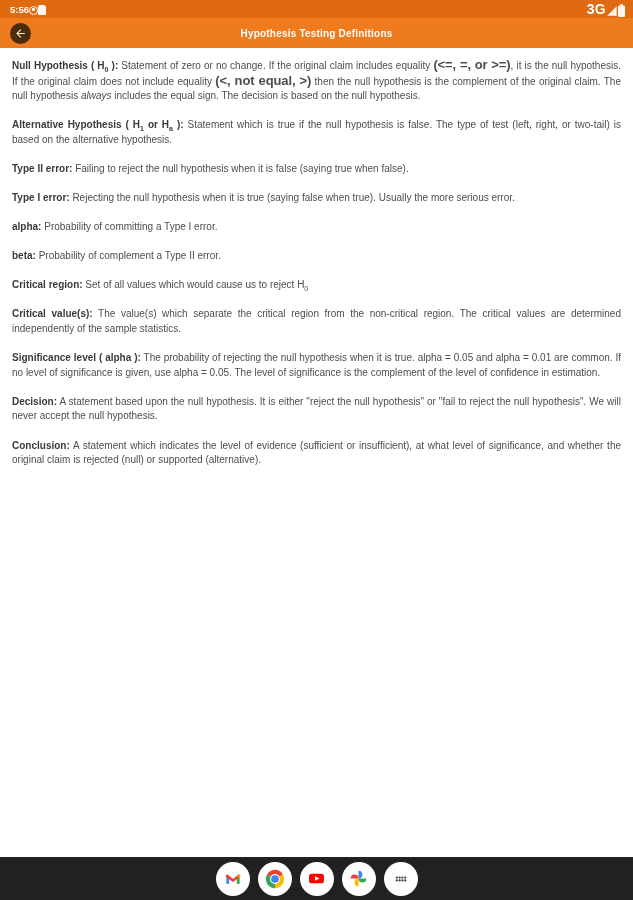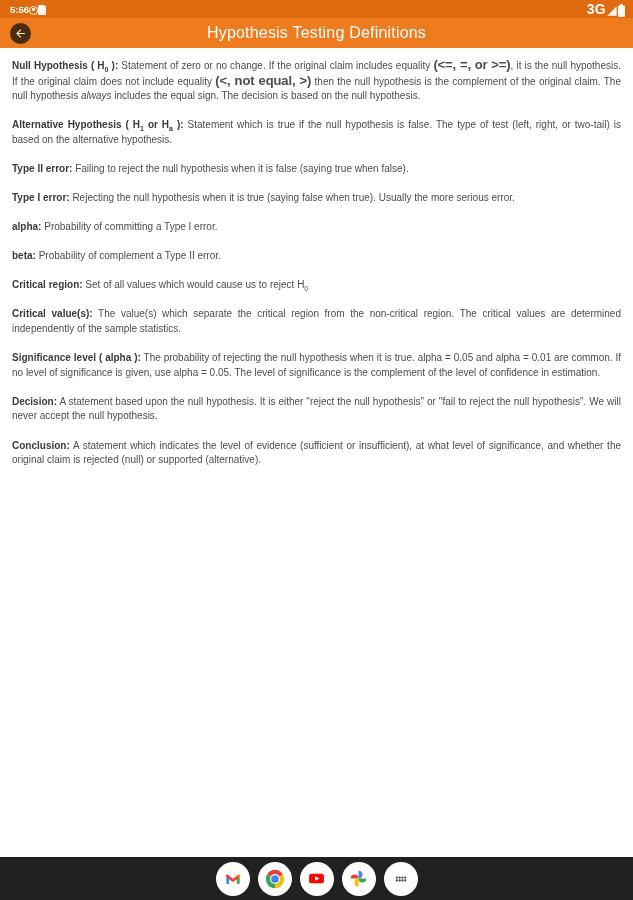--- a/index.html
+++ b/index.html
@@ -49,21 +49,21 @@
   .back-button {
     width: 21px; height: 21px; border-radius: 50%;
     background: #4b2c0d;
     display: flex; align-items: center; justify-content: center;
     margin-left: 10px;
     cursor: pointer;
     z-index: 2;
   }
   .page-title {
     position: absolute; left: 0; right: 0; text-align: center;
-    color: #ffffff; font-weight: normal; font-size: 16px;
+    color: #ffffff; font-weight: bold; font-size: 10px;
     letter-spacing: .2px;
   }
   
   .content-area {
     position: absolute;
     top: 48px; bottom: 43px; left: 0; right: 0;
     background: #ffffff;
     padding: 10px 12px 0 12px;
     overflow: hidden;
   }

